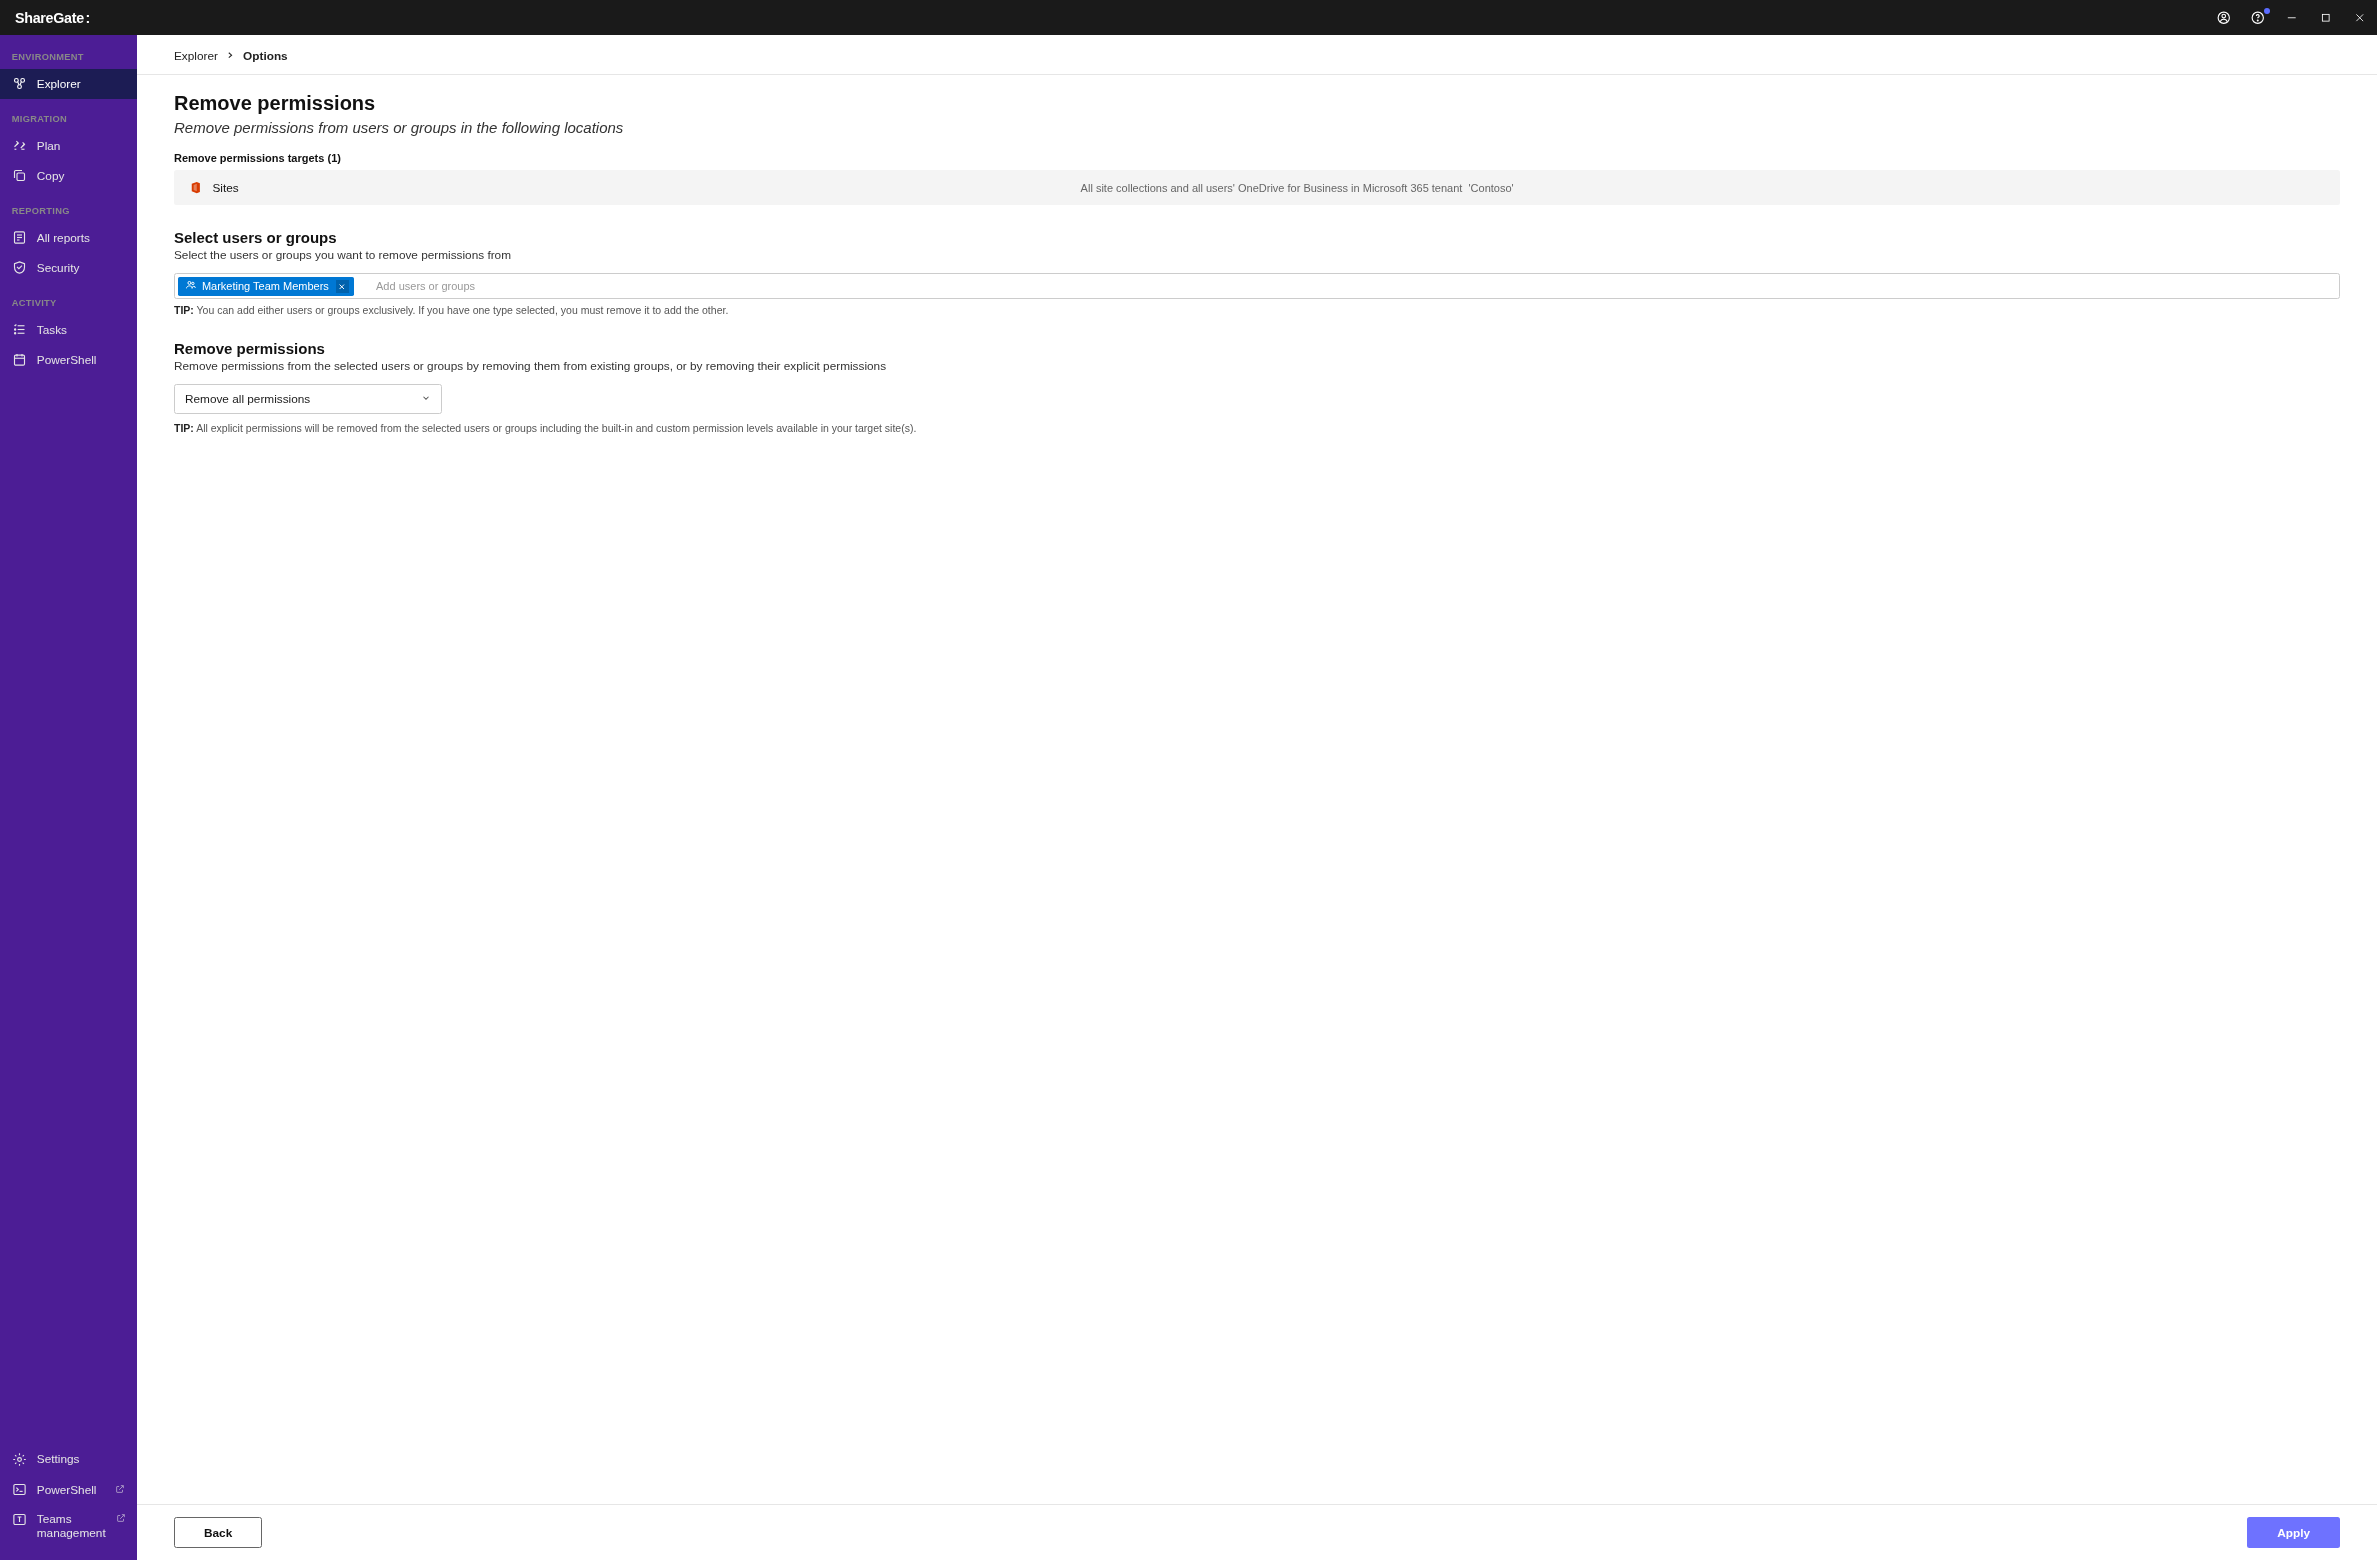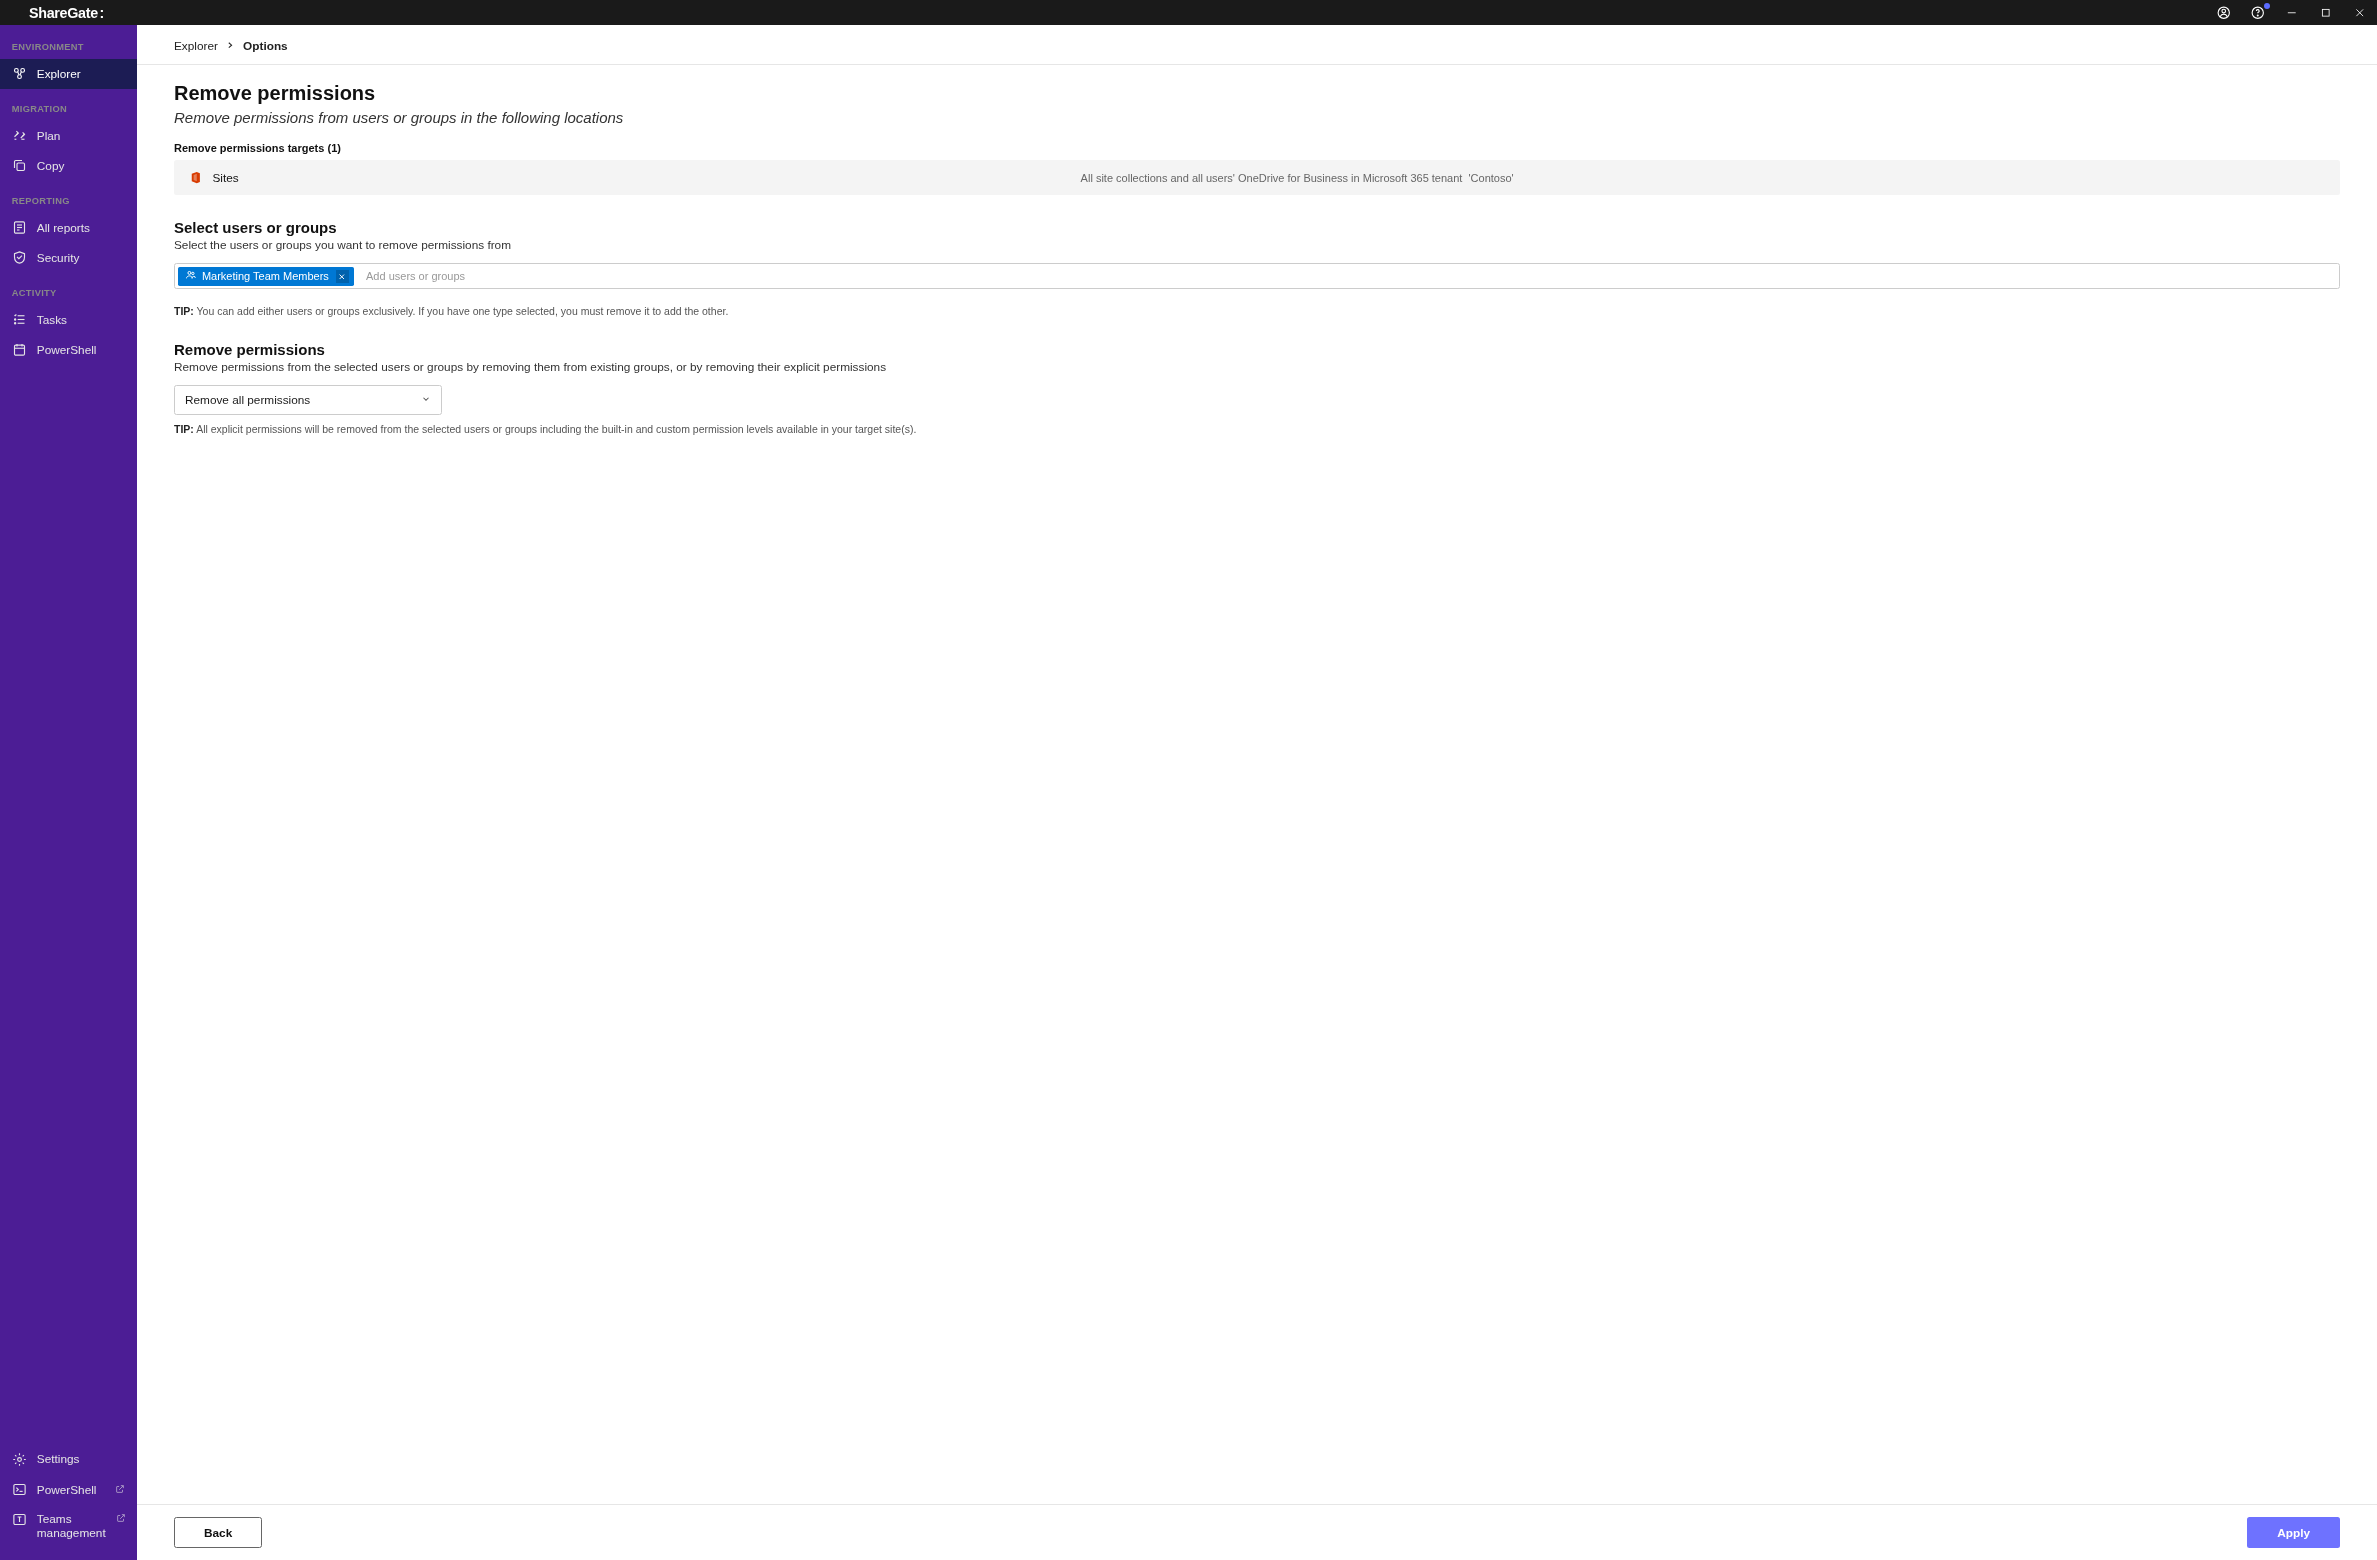--- a/index.html
+++ b/index.html
@@ -8,25 +8,25 @@
     font-family: "Segoe UI", -apple-system, BlinkMacSystemFont, sans-serif;
     font-size: 11.8px;
     color: #1a1a1a;
     background: #fff;
     overflow: hidden;
   }
   .app { display: flex; flex-direction: column; height: 100vh; width: 100vw; }
 
   
   .titlebar {
-    height: 25px;
+    height: 35px;
     background: #1a1a1a;
     display: flex;
     align-items: center;
-    padding: 0 0 0 29px;
+    padding: 0 0 0 15px;
     color: #fff;
   }
   .titlebar .logo {
     font-weight: 700;
     font-size: 14.3px;
     letter-spacing: -0.3px;
     display: flex;
     align-items: center;
     gap: 1.7px;
   }
@@ -128,23 +128,23 @@
   h2.sub-title { font-size: 15px; font-weight: 700; color: #111; margin-bottom: 1.7px; }
   .sub-desc { font-size: 11.8px; color: #333; margin-bottom: 11.8px; }
 
   .chip-input {
     border: 0.8px solid #ccc;
     border-radius: 2.5px;
     background: #fff;
     display: flex;
     align-items: flex-start;
     flex-wrap: wrap;
-    gap: 7px;
+    gap: 17px;
     padding: 2.5px 3.4px;
-    margin-bottom: 16px;
+    margin-bottom: 5px;
   }
   .chip {
     background: #0078d4;
     color: #fff;
     border-radius: 1.7px;
     display: flex;
     align-items: center;
     gap: 5px;
     padding: 2.5px 5px 2.5px 6.7px;
     font-size: 11px;

